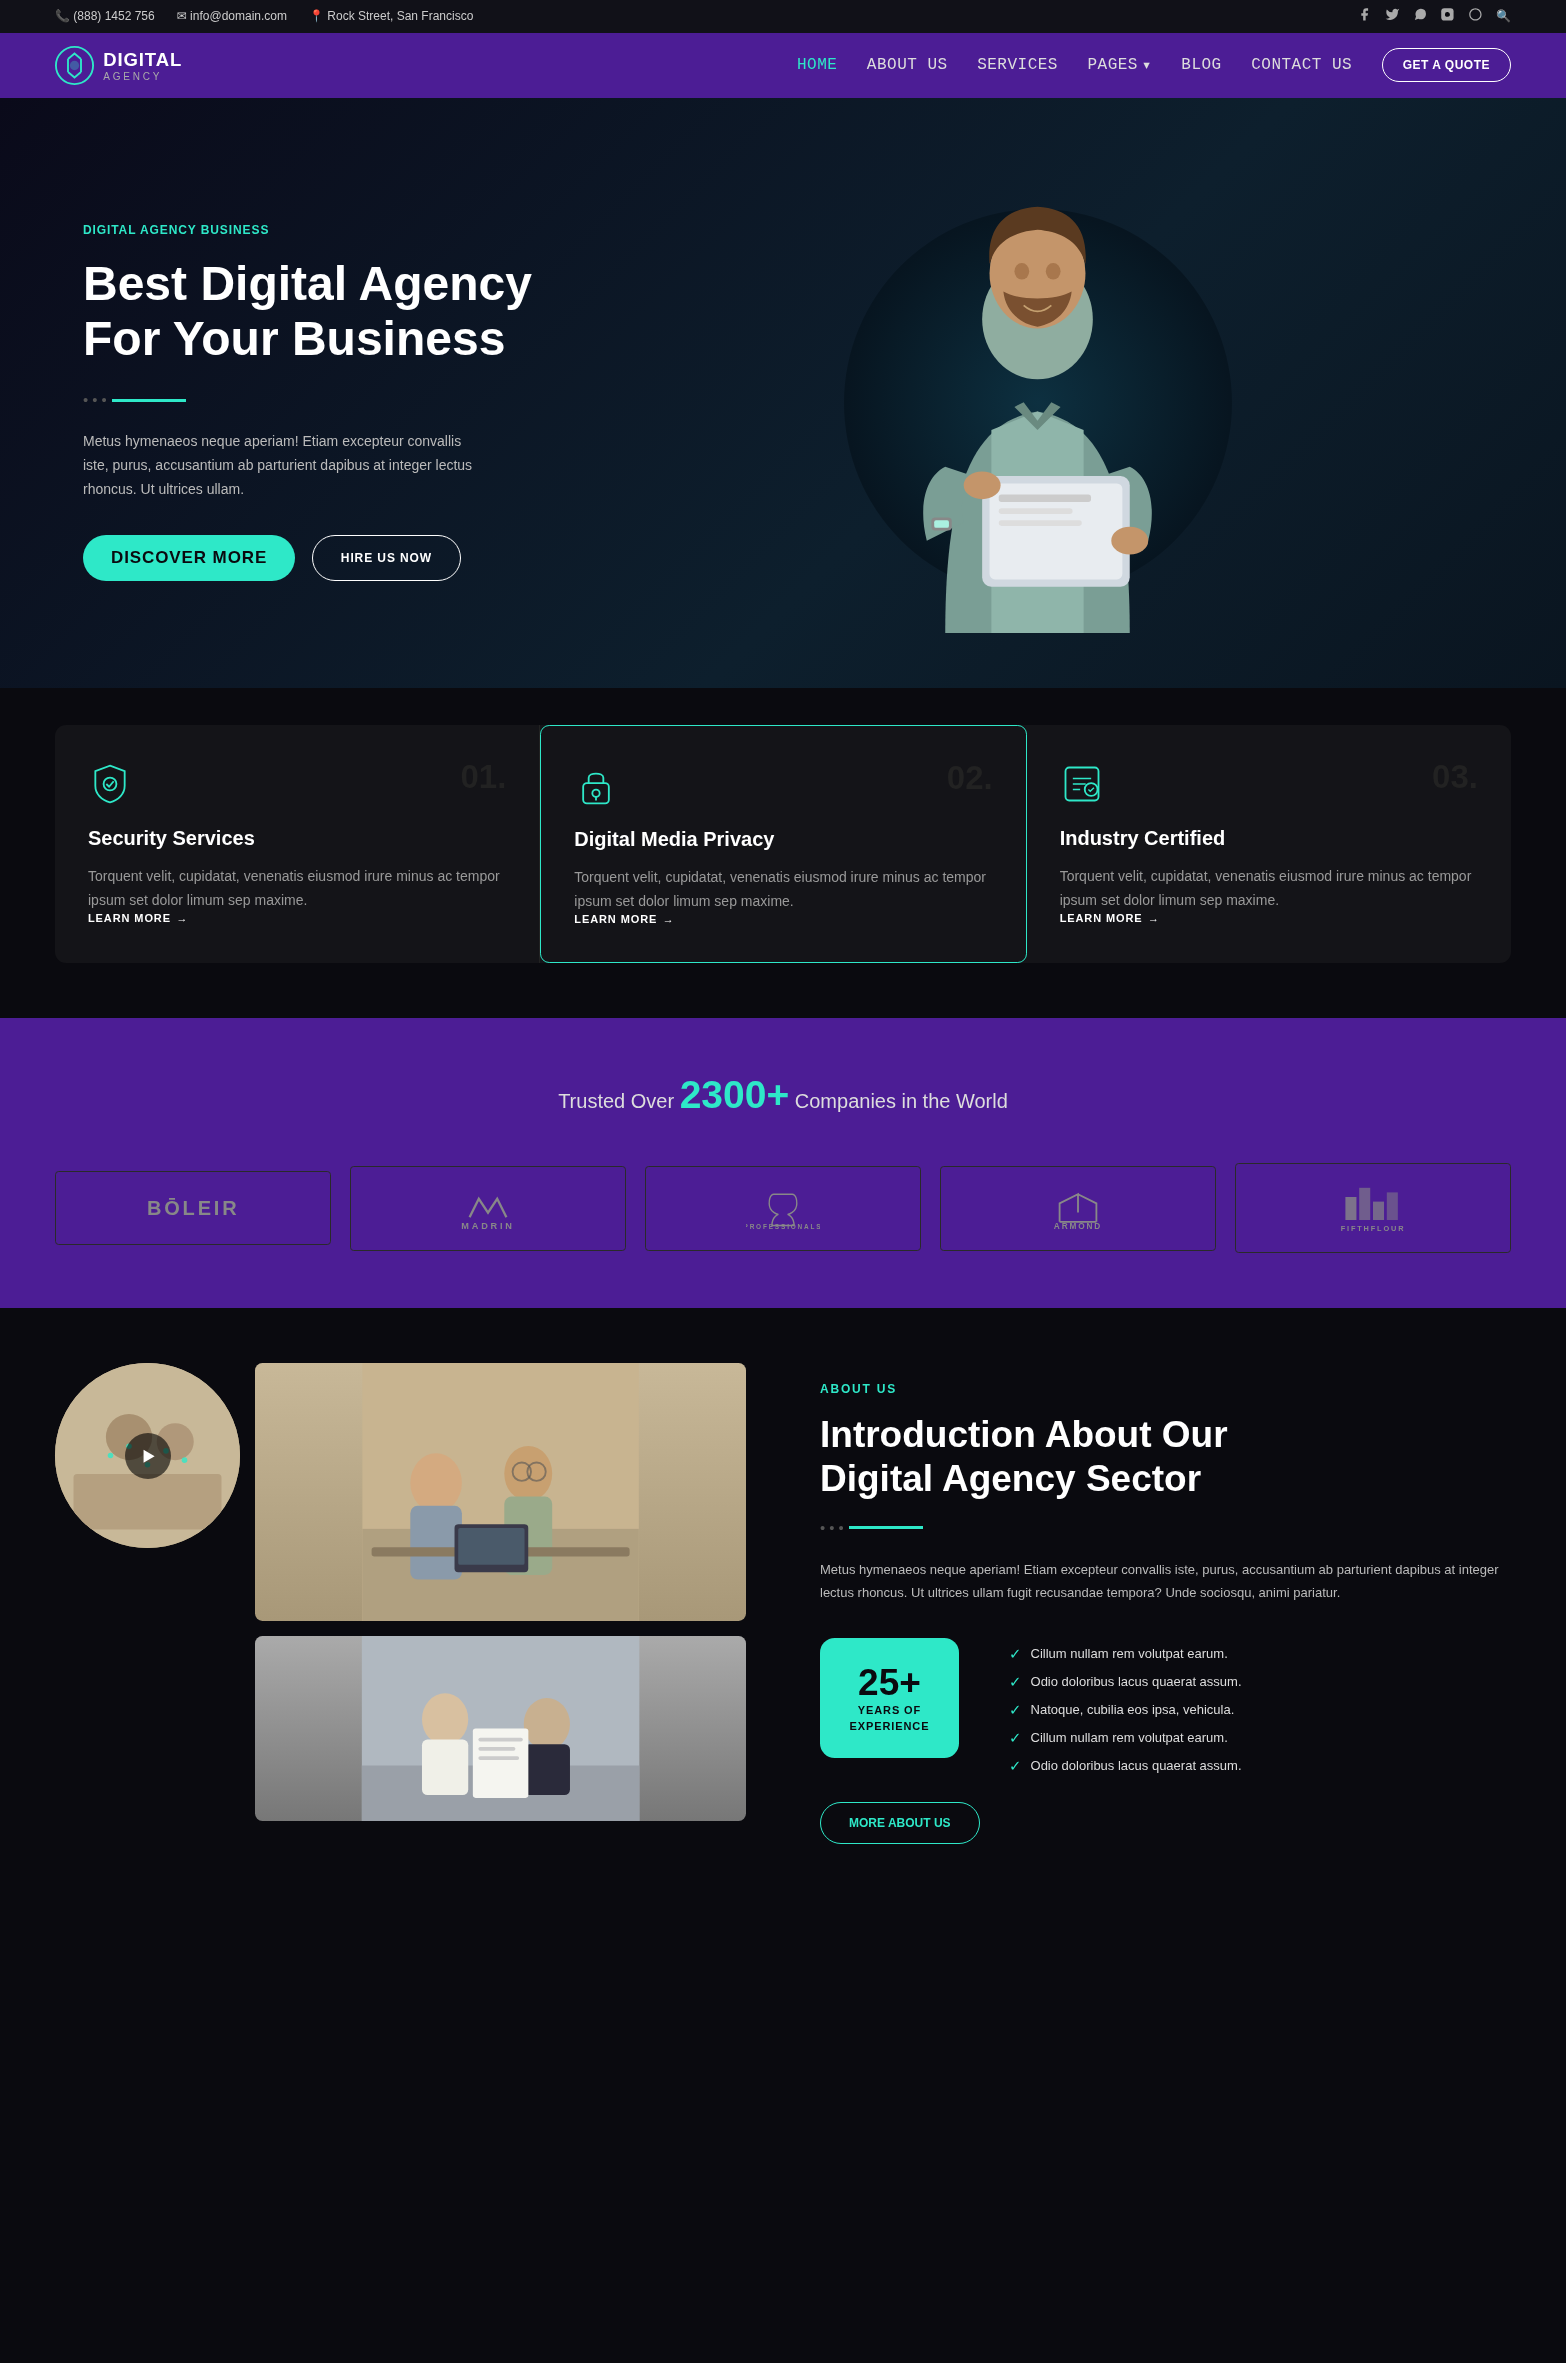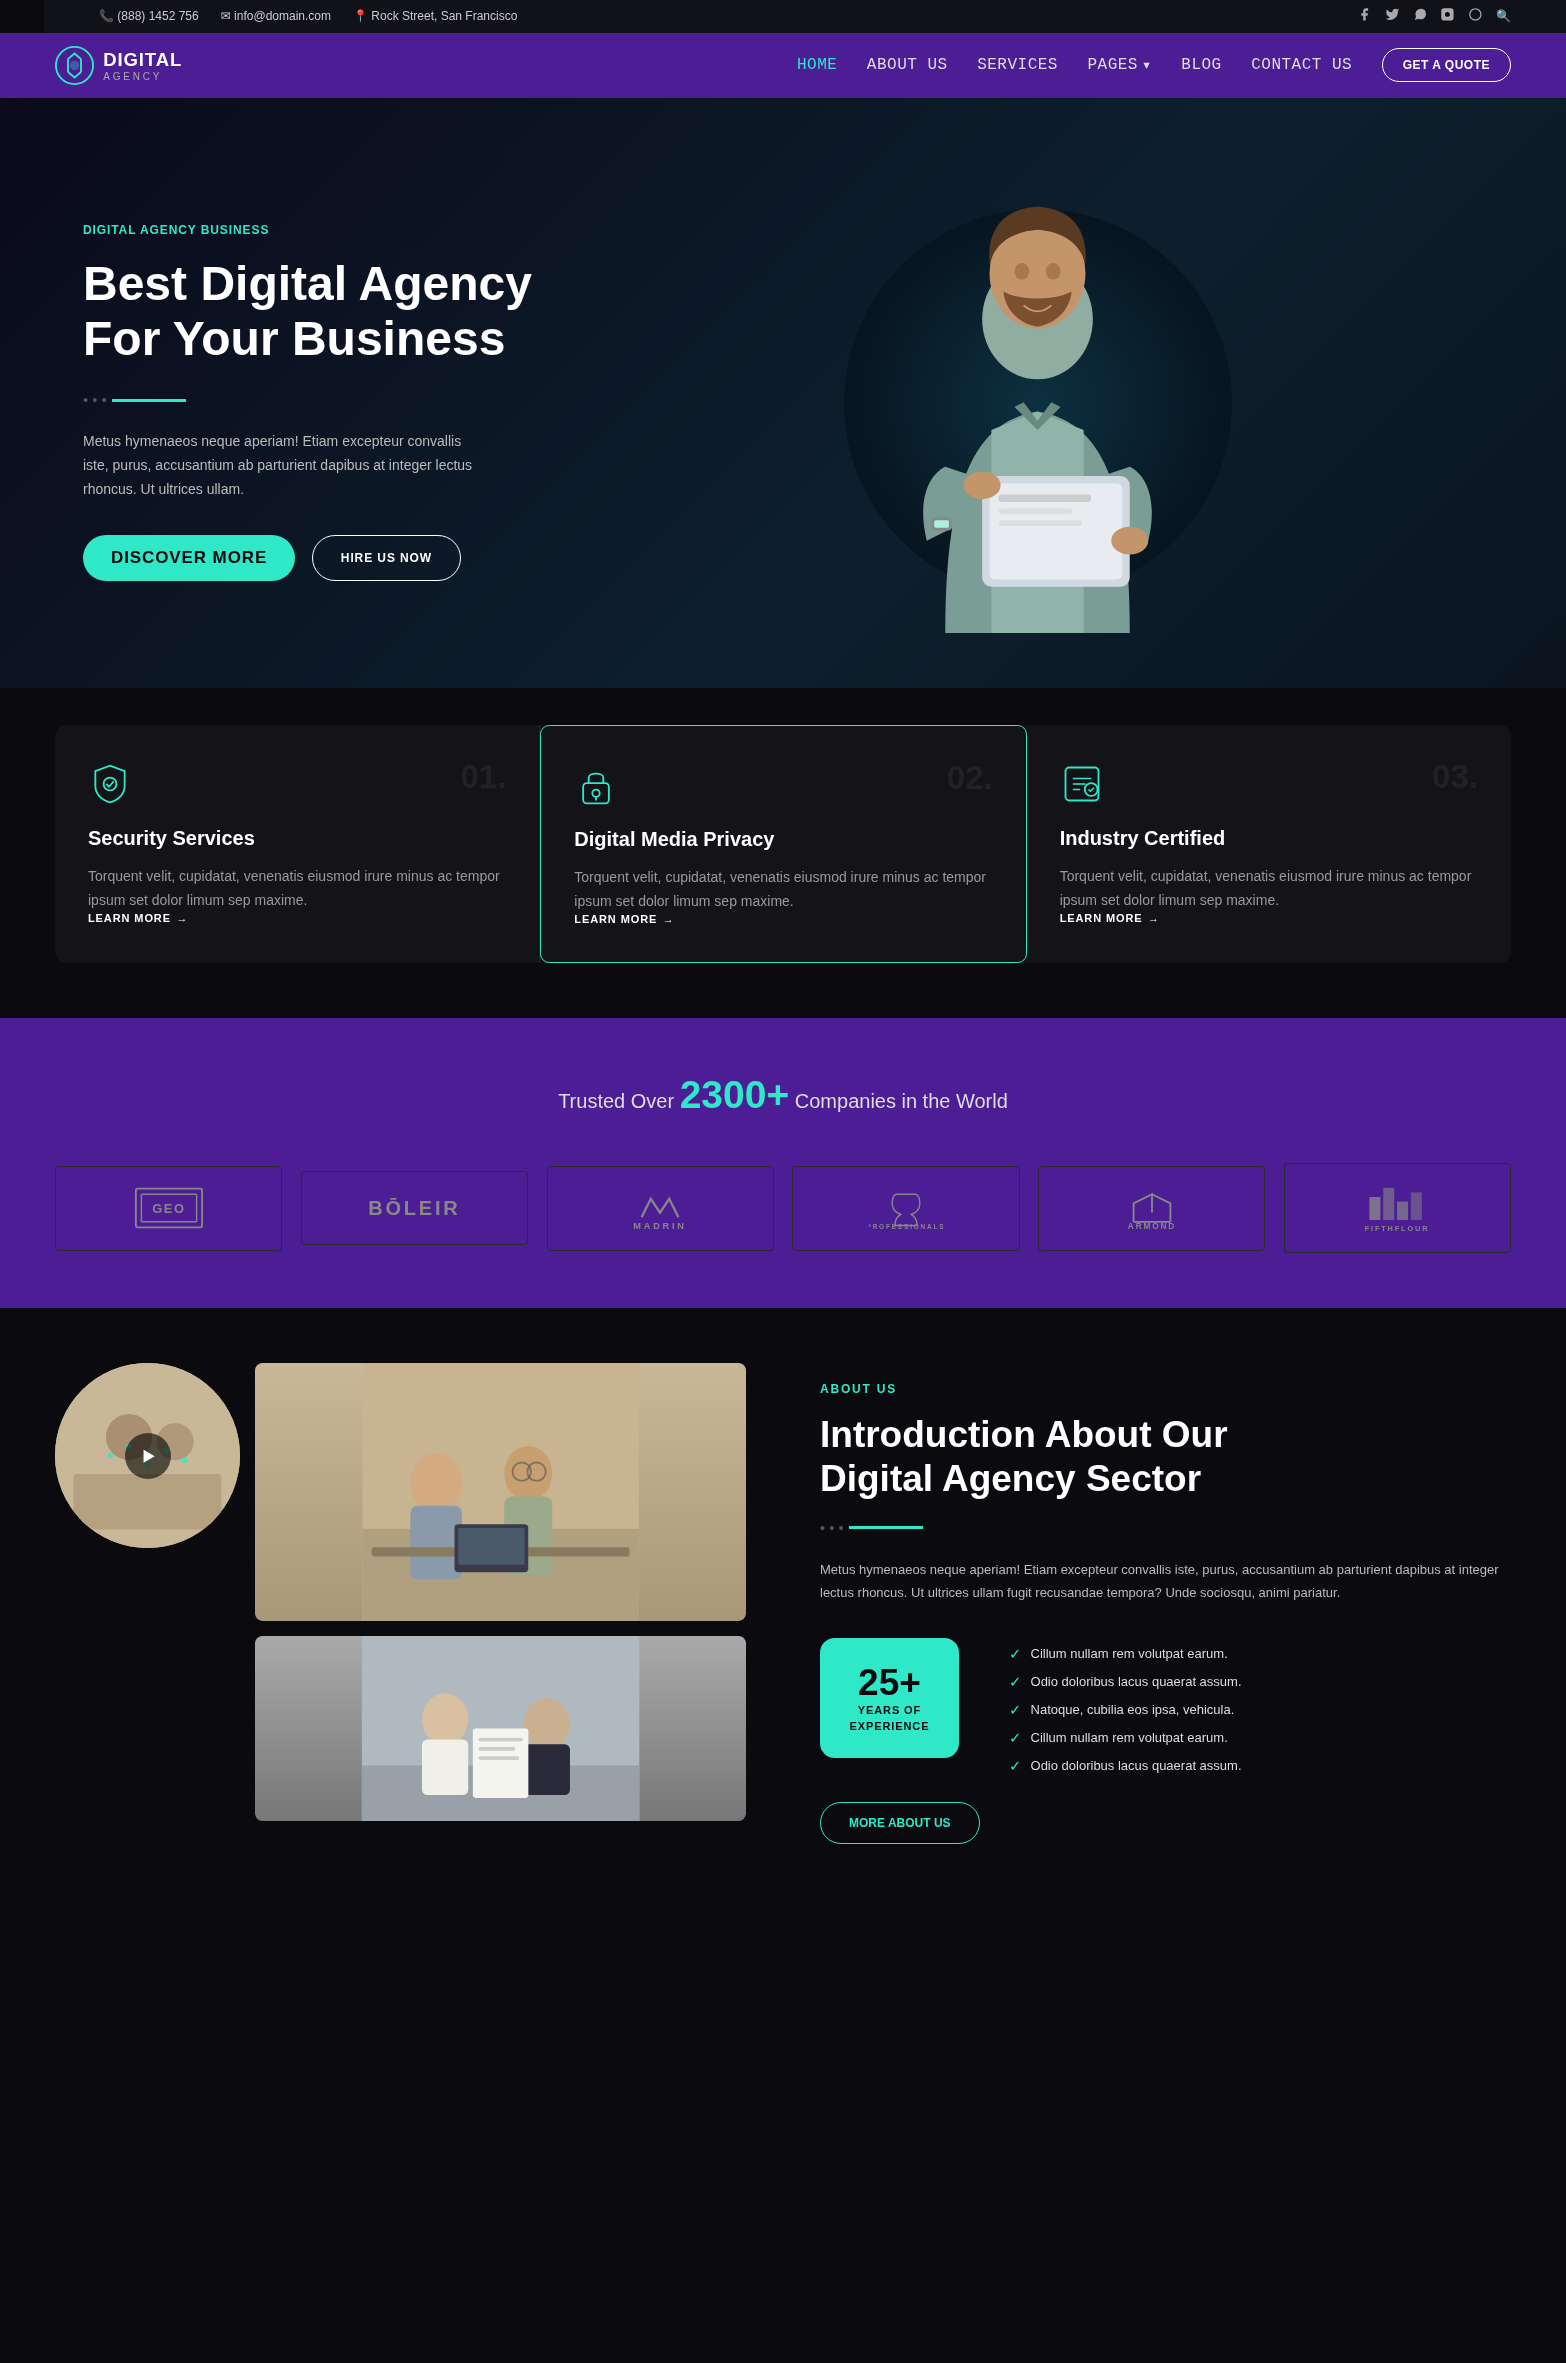--- a/index.html
+++ b/index.html
@@ -7,21 +7,20 @@
 
     
     .top-bar {
       background: #111118;
       padding: 7.4px 55px;
       display: flex;
       justify-content: space-between;
       align-items: center;
       font-size: 12px;
       color: #ccc;
-      margin-left: 44px;
     }
     .top-bar-left { display: flex; gap: 22px; align-items: center; }
     .top-bar-right { display: flex; gap: 13px; align-items: center; }
 
     
     .header {
       background: #4c1d95;
       padding: 13px 55px;
       display: flex;
       justify-content: space-between;
@@ -411,27 +410,20 @@
 </section>
 
 <section class="trusted-section">
   <p class="trusted-title">
     <span>Trusted Over</span>
     <span style="color:#2ee8c8;font-size:39px;font-weight:700;">2300+</span>
     <span>Companies in the World</span>
   </p>
   <div class="logos-row">
 
-    <div class="logo-brand">
-      <svg width="74" height="46" viewBox="0 0 80 50" fill="none" style="font-size:18px">
-        <rect x="4" y="4" width="72" height="42" rx="2" stroke="#888" stroke-width="2" fill="none"></rect>
-        <rect x="10" y="10" width="60" height="30" rx="1" stroke="#888" stroke-width="1.5" fill="none"></rect>
-        <text x="40" y="30" text-anchor="middle" fill="#888" font-size="14" font-weight="700" font-family="Arial">GEO</text>
-      </svg>
-    </div>
 
     <div class="logo-brand">
       <span style="color:#888;font-size:20px;font-weight:700;letter-spacing:2.8px;">BŌLEIR</span>
     </div>
 
     <div class="logo-brand">
       <svg width="92" height="46" viewBox="0 0 100 50" fill="none" style="font-size:18px">
         <path d="M30 35 L40 15 L50 30 L60 15 L70 35" stroke="#888" stroke-width="2.5" fill="none"></path>
         <text x="50" y="48" text-anchor="middle" fill="#888" font-size="10" font-weight="700" font-family="Arial" letter-spacing="3">MADRIN</text>
       </svg>

